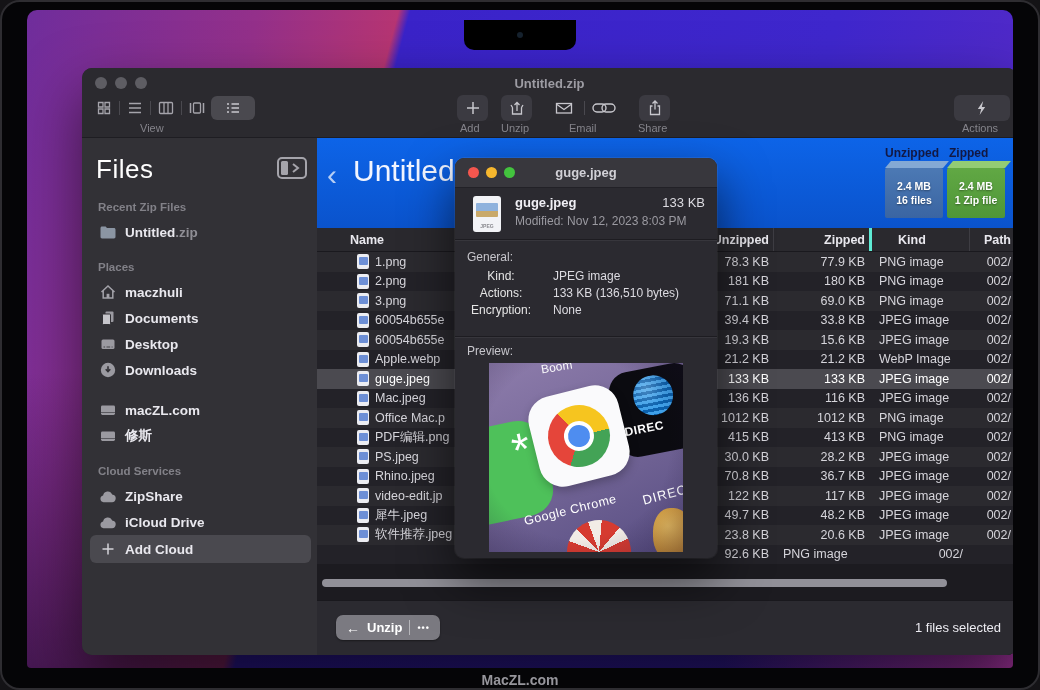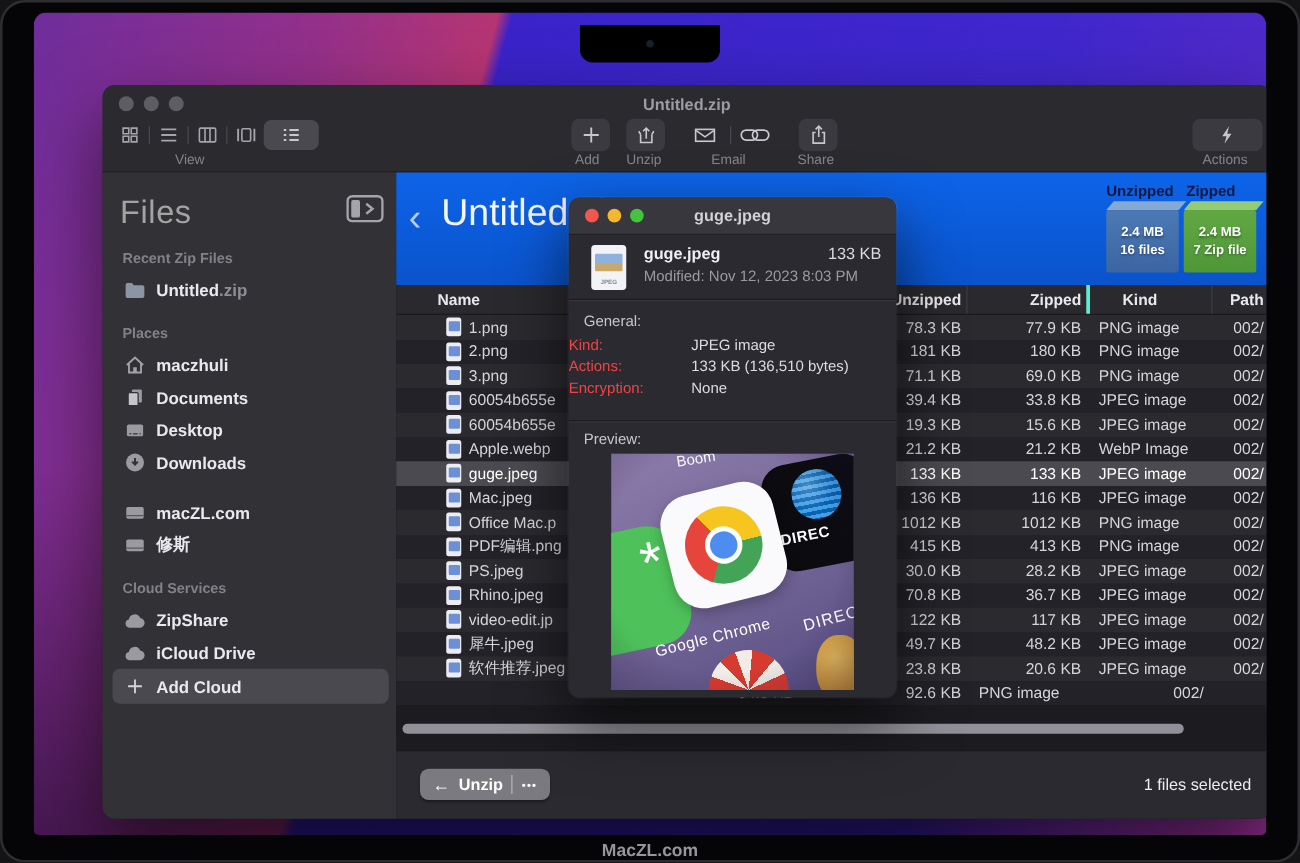--- a/index.html
+++ b/index.html
@@ -28,21 +28,21 @@
   .vbtn{width:28px;height:24px;display:flex;align-items:center;justify-content:center;border-radius:6px;}
   .vbtn.on{background:#4a494f;width:44px;}
   .vsep{width:1px;height:14px;background:#4a494f;margin:0 1px;}
   .tool-label{position:absolute;top:54px;font-size:11px;color:#85848b;}
   .tbtn{position:absolute;top:27px;height:26px;border-radius:6px;display:flex;align-items:center;justify-content:center;}
   .tbtn.bg{background:#3b3a41;}
   .toolbar svg{display:block;}
   
   .sidebar{position:absolute;left:0;top:70px;bottom:0;width:235px;background:#323136;padding:16px 10px 0 14px;}
   .sb-title-row{display:flex;align-items:center;justify-content:space-between;margin-bottom:8px;}
-  .sb-title{font-size:26px;color:#a3a3a3;font-weight:400;letter-spacing:.5px;}
+  .sb-title{font-size:26px;color:#ffffff;font-weight:400;letter-spacing:.5px;}
   .side-label{font-size:11.5px;font-weight:bold;color:#828188;margin:16px 0 6px 2px;}
   .side-gap{height:14px;}
   .side-item{display:flex;align-items:center;height:26px;color:#e9e8ee;font-size:13.5px;font-weight:bold;padding:0 6px 0 2px;border-radius:6px;white-space:nowrap;overflow:hidden;}
   .side-item.hl{background:#4a494f;height:28px;margin-left:-6px;padding-left:8px;margin-right:-4px;}
   .side-icon{width:20px;height:18px;margin-right:7px;flex:0 0 auto;display:flex;align-items:center;justify-content:center;}
   .side-suffix{color:#8f8e95;font-weight:bold;}
   
   .main{position:absolute;left:235px;top:70px;right:0;bottom:0;background:#1c1b20;}
   .bluehead{position:absolute;left:0;top:0;width:700px;height:90px;background:linear-gradient(180deg,#0d64e8,#0a53cc);overflow:hidden;}
   .back{position:absolute;left:10px;top:22px;font-size:30px;color:rgba(255,255,255,.7);line-height:30px;}
@@ -97,21 +97,21 @@
   .fhead{position:absolute;left:0;top:30px;right:0;height:52px;border-bottom:1px solid #1d1c21;box-shadow:0 1px 0 #37363c;}
   .docicon{position:absolute;left:18px;top:8px;width:28px;height:36px;background:#f2f3f7;border-radius:3px;}
   .docicon::before{content:'';position:absolute;left:3px;right:3px;top:7px;height:14px;background:linear-gradient(180deg,#8fb2dd 55%,#c9a96a 55%);border-radius:1px;}
   .docicon .jl{position:absolute;left:0;right:0;bottom:3px;text-align:center;font-size:5px;color:#8a8a90;font-weight:bold;}
   .fname{position:absolute;left:60px;top:7px;font-weight:bold;font-size:13px;color:#f0eff5;}
   .fsize{position:absolute;right:12px;top:7px;font-size:13px;color:#dcdbe1;}
   .fmod{position:absolute;left:60px;top:26px;color:#9b9aa1;font-size:12px;}
   .glabel{position:absolute;left:12px;top:92px;color:#c7c6cc;}
   .grows{position:absolute;left:0;top:110px;right:0;}
   .grow{display:grid;grid-template-columns:92px 1fr;gap:6px;line-height:17px;}
-  .gkey{text-align:left;color:#ef4444;}
+  .gkey{text-align:center;color:#e5e5e5;}
   .gval{color:#dcdbe1;}
   .gdiv{position:absolute;left:0;right:0;top:178px;height:1px;background:#1d1c21;box-shadow:0 1px 0 #37363c;}
   .plabel{position:absolute;left:12px;top:186px;color:#c7c6cc;}
   
   .pv{position:absolute;left:34px;top:205px;width:194px;height:189px;overflow:hidden;
     background:linear-gradient(155deg,#8d7cab 0%,#746697 50%,#584e83 100%);}
   .pv::after{content:'';position:absolute;inset:0;background:radial-gradient(80% 80% at 45% 45%,transparent 60%,rgba(25,15,45,.35));}
   .pv-boom{position:absolute;left:52px;top:-3px;color:#fff;font-size:12px;transform:rotate(-9deg);opacity:.95;}
   .chrome-tile{position:absolute;left:44px;top:27px;width:92px;height:92px;background:#fafafc;border-radius:24px;transform:rotate(-14deg);
     display:flex;align-items:center;justify-content:center;box-shadow:0 4px 10px rgba(0,0,0,.25);}
@@ -340,21 +340,21 @@
             <div class="labels">
               <span>Unzipped</span>
               <span>Zipped</span>
             </div>
             <div class="cube blue">
               <span>2.4 MB</span>
               <span>16 files</span>
             </div>
             <div class="cube green">
               <span>2.4 MB</span>
-              <span>7 Zip file</span>
+              <span>1 Zip file</span>
             </div>
           </div>
         </div>
         <div class="thead">
             <div class="hcell c-name">Name</div>
             <div class="hcell c-num">Unzipped</div>
             <div class="hcell c-num">Zipped</div>
             <div class="hcell c-kind">Kind</div>
             <div class="hcell c-path">Path</div>
           </div>

